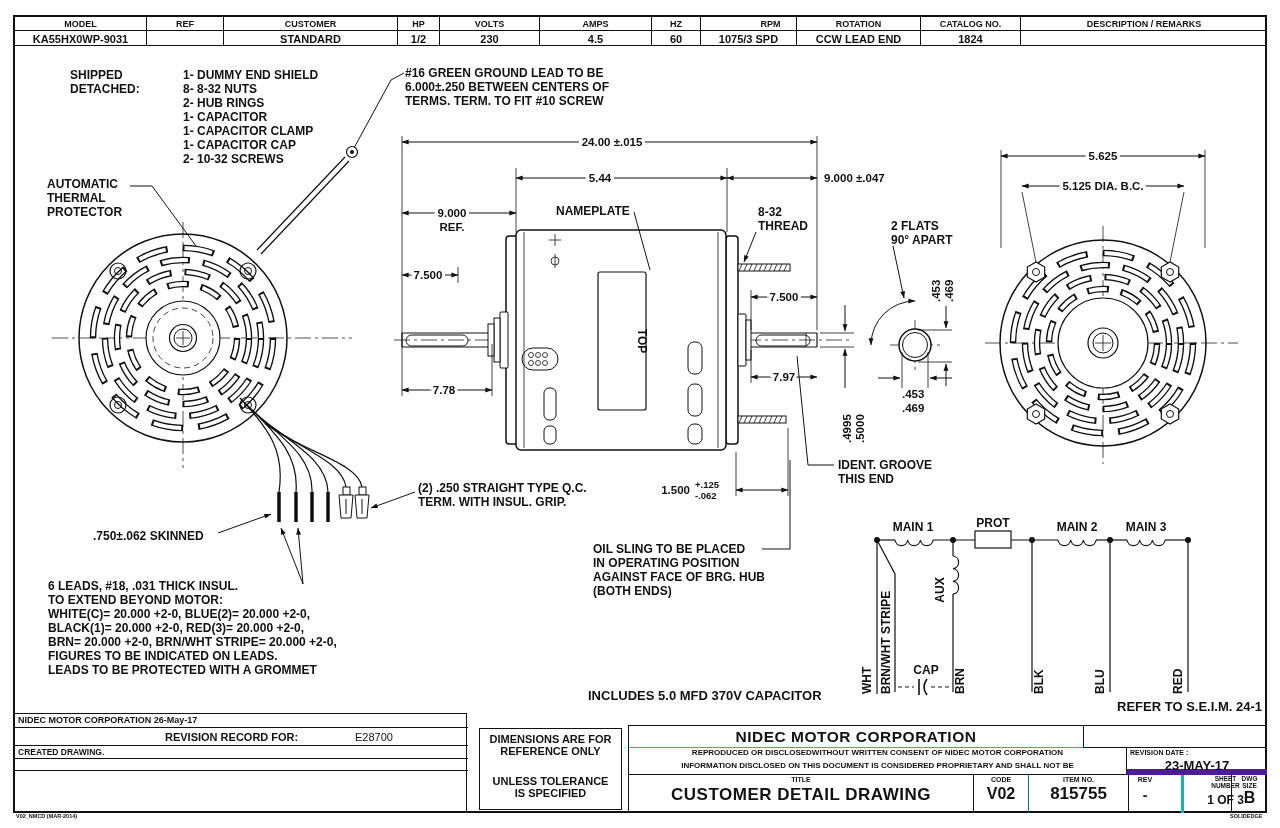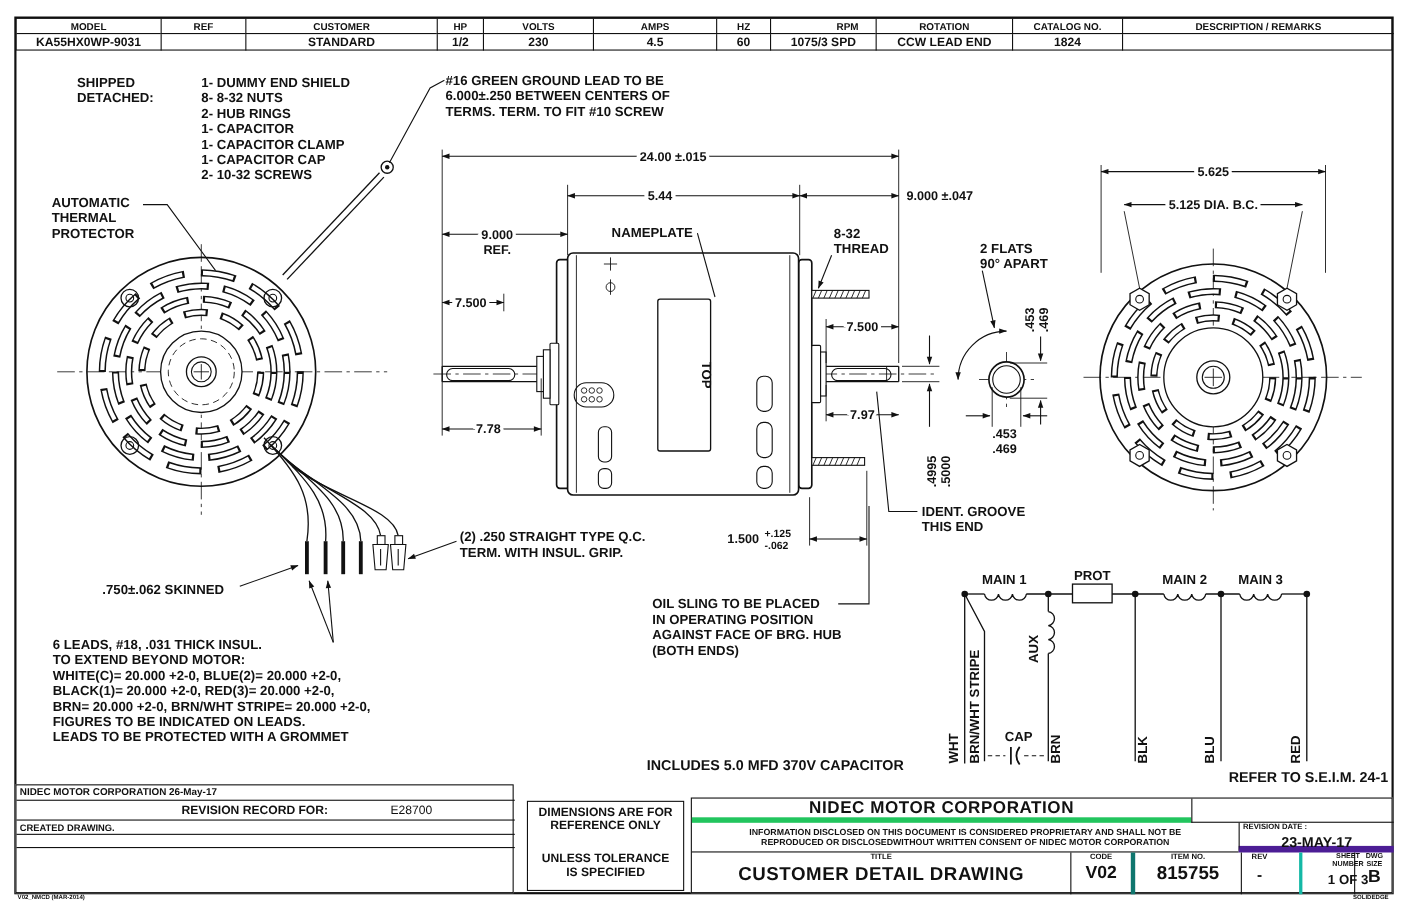--- a/index.html
+++ b/index.html
@@ -440,41 +440,41 @@
 
   <div class="box" style="left:465px;top:15px;width:143px;height:82px;text-align:center;">
     <div style="font:700 11px 'Liberation Sans',sans-serif;margin-top:4px;">DIMENSIONS ARE FOR</div>
     <div style="font:700 11px 'Liberation Sans',sans-serif;">REFERENCE ONLY</div>
     <div style="font:700 11px 'Liberation Sans',sans-serif;margin-top:18px;">UNLESS TOLERANCE</div>
     <div style="font:700 11px 'Liberation Sans',sans-serif;">IS SPECIFIED</div>
   </div>
 
   <div class="box" style="left:614px;top:12px;width:638px;height:87px;border-width:1.5px;">
 
-    <div class="abs ctr" style="left:0;top:0;width:454px;height:22px;border-bottom:5px solid #22c55e;box-sizing:border-box;font:700 15.5px 'Liberation Sans',sans-serif;letter-spacing:.5px;">NIDEC MOTOR CORPORATION</div>
+    <div class="abs ctr" style="left:0;top:0;width:454px;height:22px;border-bottom:1px solid #22c55e;box-sizing:border-box;font:700 15.5px 'Liberation Sans',sans-serif;letter-spacing:.5px;">NIDEC MOTOR CORPORATION</div>
     <div class="abs" style="left:454px;top:0;width:184px;height:22px;border-left:1px solid #111;border-bottom:1px solid #111;box-sizing:border-box;"></div>
 
     <div class="abs" style="left:0;top:22px;width:497px;height:27px;border-bottom:1px solid #111;box-sizing:border-box;text-align:center;">
+      <div style="font:700 8px 'Liberation Sans',sans-serif;">REPRODUCED OR DISCLOSEDWITHOUT WRITTEN CONSENT OF NIDEC MOTOR CORPORATION</div>
       <div style="font:700 8px 'Liberation Sans',sans-serif;margin-top:4px;">INFORMATION DISCLOSED ON THIS DOCUMENT IS CONSIDERED PROPRIETARY AND SHALL NOT BE</div>
-      <div style="font:700 8px 'Liberation Sans',sans-serif;">REPRODUCED OR DISCLOSEDWITHOUT WRITTEN CONSENT OF NIDEC MOTOR CORPORATION</div>
     </div>
     <div class="abs" style="left:497px;top:22px;width:141px;height:27px;border-left:1px solid #111;border-bottom:6px solid #4c1d95;box-sizing:border-box;">
       <span class="lbl" style="left:3px;top:1px;">REVISION DATE :</span>
       <div style="font:700 13px 'Liberation Sans',sans-serif;text-align:center;margin-top:10px;">23-MAY-17</div>
     </div>
 
     <div class="abs" style="left:0;top:49px;width:344px;height:38px;box-sizing:border-box;">
       <div style="font:700 7px 'Liberation Sans',sans-serif;text-align:center;margin-top:1px;">TITLE</div>
       <div style="font:700 17px 'Liberation Sans',sans-serif;text-align:center;margin-top:2px;letter-spacing:.5px;">CUSTOMER  DETAIL  DRAWING</div>
     </div>
     <div class="abs" style="left:344px;top:49px;width:55px;height:38px;border-left:1px solid #111;box-sizing:border-box;">
       <div style="font:700 7px 'Liberation Sans',sans-serif;text-align:center;margin-top:1px;">CODE</div>
       <div style="font:700 16px 'Liberation Sans',sans-serif;text-align:center;margin-top:2px;">V02</div>
     </div>
-    <div class="abs" style="left:399px;top:49px;width:100px;height:38px;border-left:4px solid #0f766e;box-sizing:border-box;">
+    <div class="abs" style="left:399px;top:49px;width:100px;height:38px;border-left:1px solid #0f766e;box-sizing:border-box;">
       <div style="font:700 7px 'Liberation Sans',sans-serif;text-align:center;margin-top:1px;">ITEM NO.</div>
       <div style="font:700 17px 'Liberation Sans',sans-serif;text-align:center;margin-top:1px;">815755</div>
     </div>
     <div class="abs" style="left:499px;top:49px;width:33px;height:38px;border-left:1px solid #111;box-sizing:border-box;">
       <div style="font:700 7px 'Liberation Sans',sans-serif;text-align:center;margin-top:1px;">REV</div>
       <div style="font:700 14px 'Liberation Sans',sans-serif;text-align:center;margin-top:4px;">-</div>
     </div>
     <div class="abs" style="left:552px;top:49px;width:70px;height:38px;border-left:3px solid #14b8a6;box-sizing:border-box;padding-left:16px;">
       <div style="font:700 6.5px 'Liberation Sans',sans-serif;text-align:center;margin-top:1px;line-height:6.5px;">SHEET</div>
       <div style="font:700 6.5px 'Liberation Sans',sans-serif;text-align:center;line-height:6.5px;">NUMBER</div>

